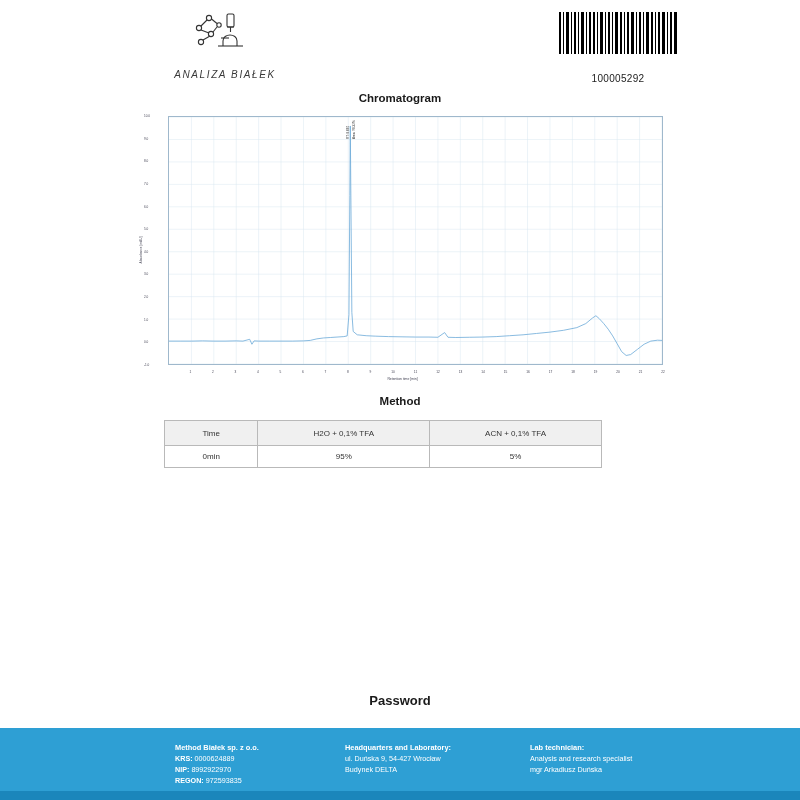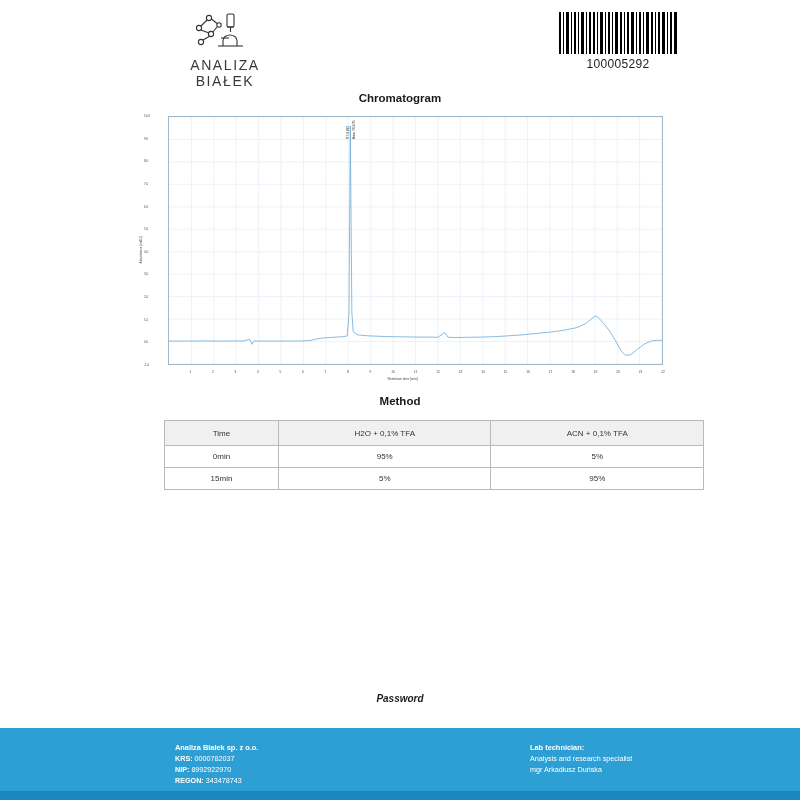--- a/index.html
+++ b/index.html
@@ -34,41 +34,42 @@
     top: 8px;
     width: 120px;
     text-align: center;
   }
   .logo-mark {
     width: 120px;
     height: 48px;
     display: block;
   }
   .logo-text {
-    font-size: 14px;
+    font-size: 10px;
     letter-spacing: 1.6px;
     color: #3a3a3a;
-    margin-top: 1px;
+    margin-top: 13px;
+    font-style: italic;
   }
   .barcode-block {
     position: absolute;
     left: 558px;
     top: 12px;
     width: 120px;
     text-align: center;
   }
   .barcode {
     height: 42px;
     width: 120px;
     display: block;
   }
   .barcode-num {
-    font-size: 12px;
+    font-size: 10px;
     color: #222;
-    margin-top: 3px;
+    margin-top: 19px;
     letter-spacing: .3px;
   }
 
   
   .section-title {
     position: absolute;
     width: 800px;
     text-align: center;
     font-size: 11.5px;
     font-weight: bold;
@@ -138,21 +139,21 @@
     transform-origin: left bottom;
     transform: rotate(-90deg);
     white-space: nowrap;
   }
 
   
   .method-table {
     position: absolute;
     left: 164px;
     top: 420px;
-    width: 540px;
+    width: 438px;
     border-collapse: collapse;
     font-size: 8px;
   }
   .method-table th,
   .method-table td {
     border: 1px solid #b9b9b9;
     text-align: center;
     padding: 6px 2px;
     font-weight: normal;
     color: #333;
@@ -167,24 +168,23 @@
   .method-table td:nth-child(3) { width: 187px; }
 
   
   .password-block {
     position: absolute;
     top: 693px;
     width: 800px;
     text-align: center;
   }
   .password-label {
-    font-size: 10px;
+    font-size: 13px;
     font-weight: bold;
     color: #1a1a1a;
-    font-style: italic;
   }
   .password-value {
     font-size: 8px;
     color: #333;
     margin-top: 6px;
   }
 
   
   .footer {
     position: absolute;
@@ -384,49 +384,49 @@
         <th>H2O + 0,1% TFA</th>
         <th>ACN + 0,1% TFA</th>
       </tr>
     </thead>
     <tbody id="method-table-body">
         <tr>
           <td>0min</td>
           <td>95%</td>
           <td>5%</td>
         </tr>
-        <tr>
-          <td>15min</td>
-          <td>5%</td>
-          <td>95%</td>
-        </tr>
       </tbody>
   </table>
 
   <div class="password-block">
     <div class="password-label">Password</div>
   </div>
 
   <div class="footer">
     <div class="f-col" id="footer-company">
-      <div class="f-title f-line">Analiza Białek sp. z o.o.</div>
+      <div class="f-title f-line">Method Białek sp. z o.o.</div>
       <div class="f-line">
         <span class="f-key">KRS:</span>
-        <span>0000782037</span>
+        <span>0000624889</span>
       </div>
       <div class="f-line">
         <span class="f-key">NIP:</span>
         <span>8992922970</span>
       </div>
       <div class="f-line">
         <span class="f-key">REGON:</span>
-        <span>343478743</span>
+        <span>972593835</span>
       </div>
     </div>
 
+    <div class="f-col" id="footer-hq">
+      <div class="f-title f-line">Headquarters and Laboratory:</div>
+      <div class="f-line">ul. Duńska 9, 54-427 Wrocław</div>
+      <div class="f-line">Budynek DELTA</div>
+    </div>
 
     <div class="f-col" id="footer-tech">
       <div class="f-title f-line">Lab technician:</div>
       <div class="f-line">Analysis and research specialist</div>
       <div class="f-line">mgr Arkadiusz Duńska</div>
     </div>
 
     <div class="footer-bottom-strip"></div>
   </div>
 

